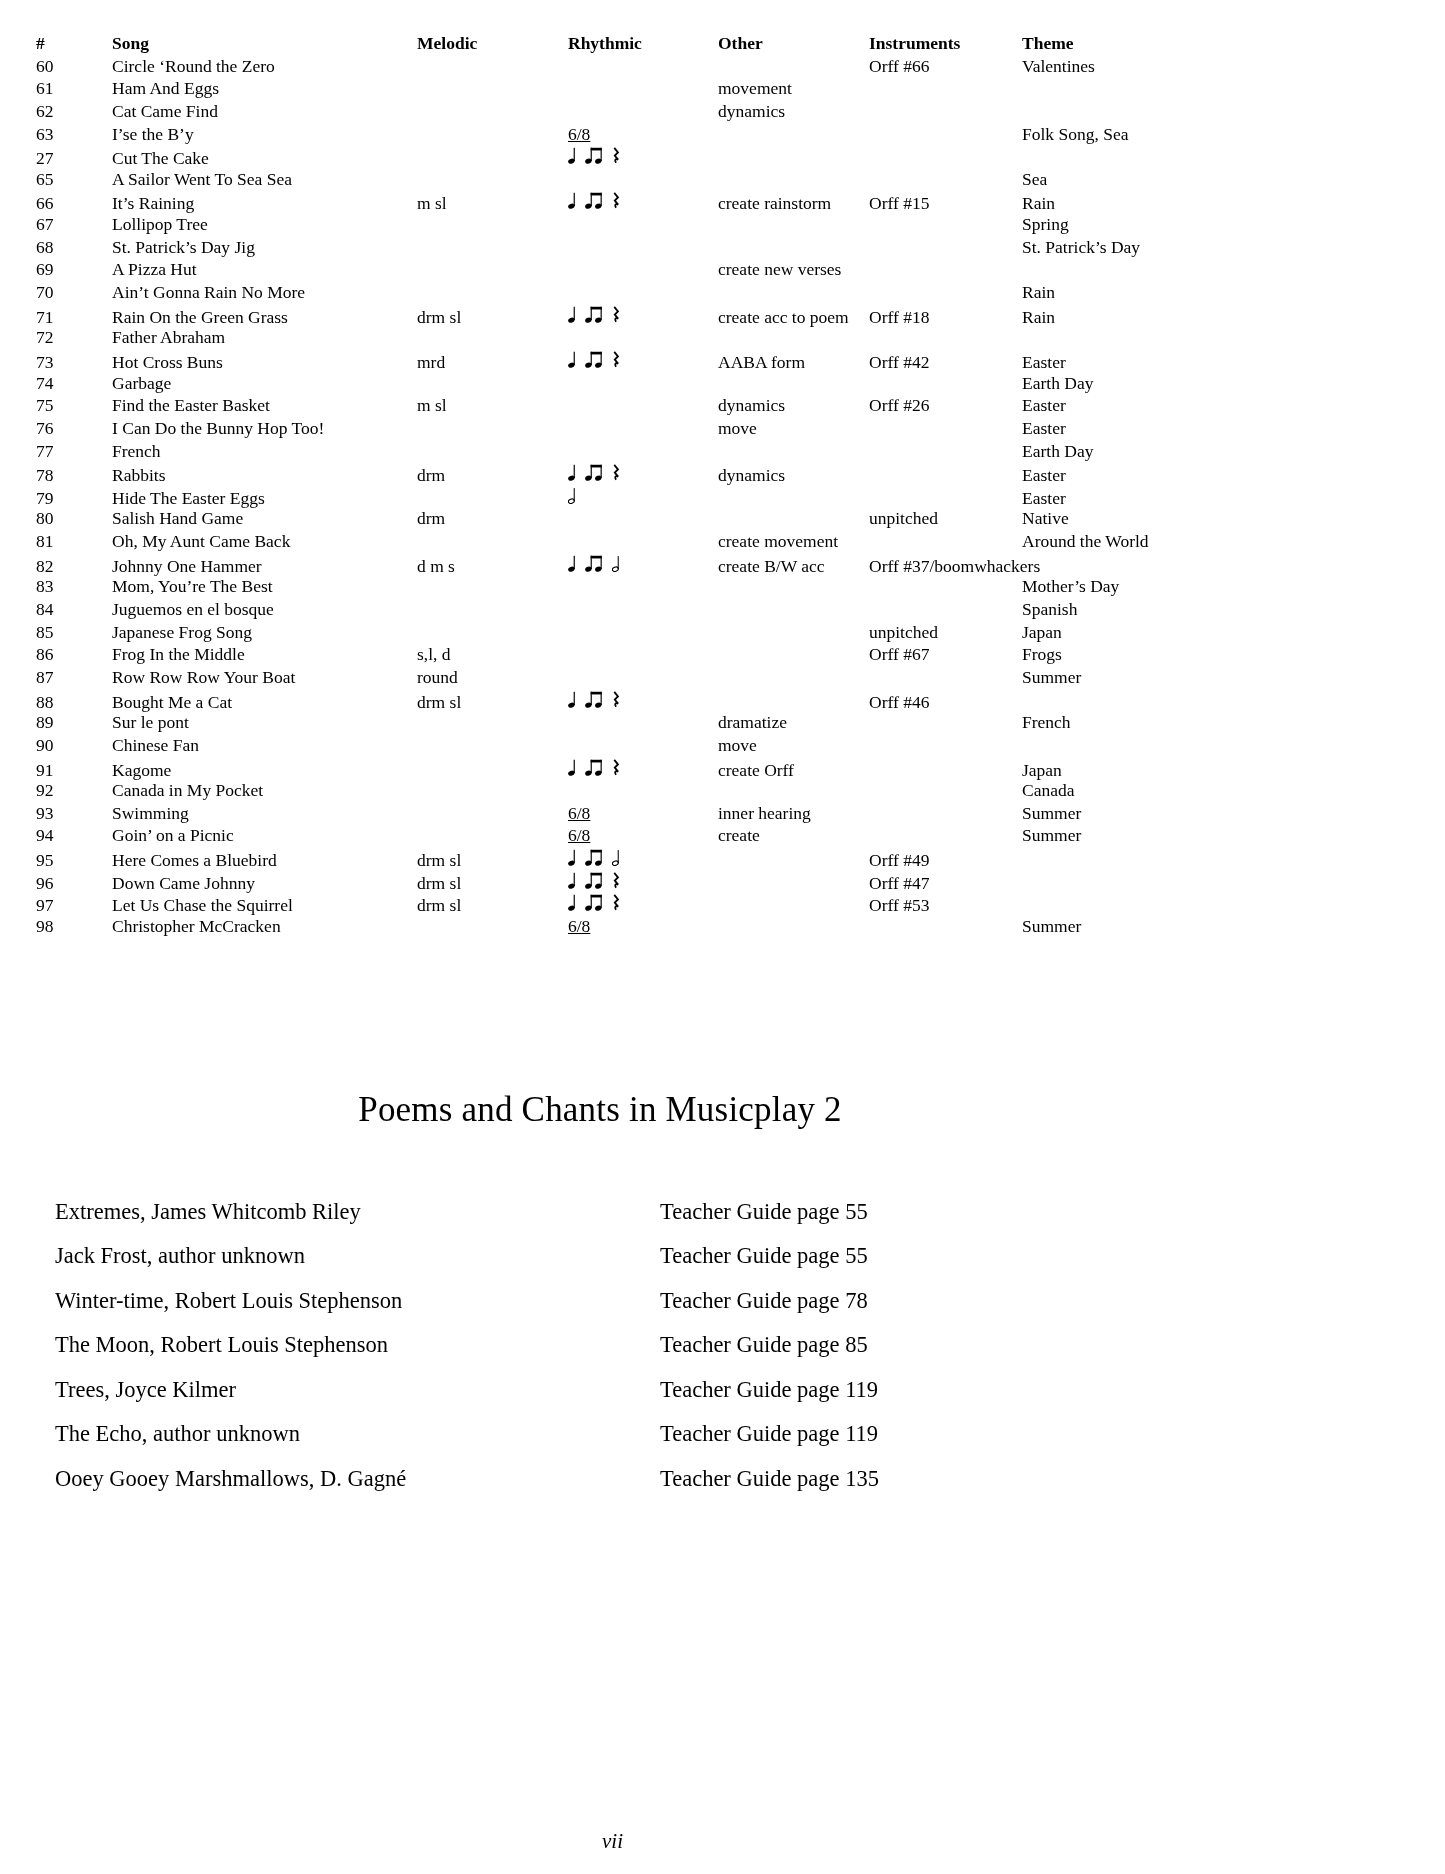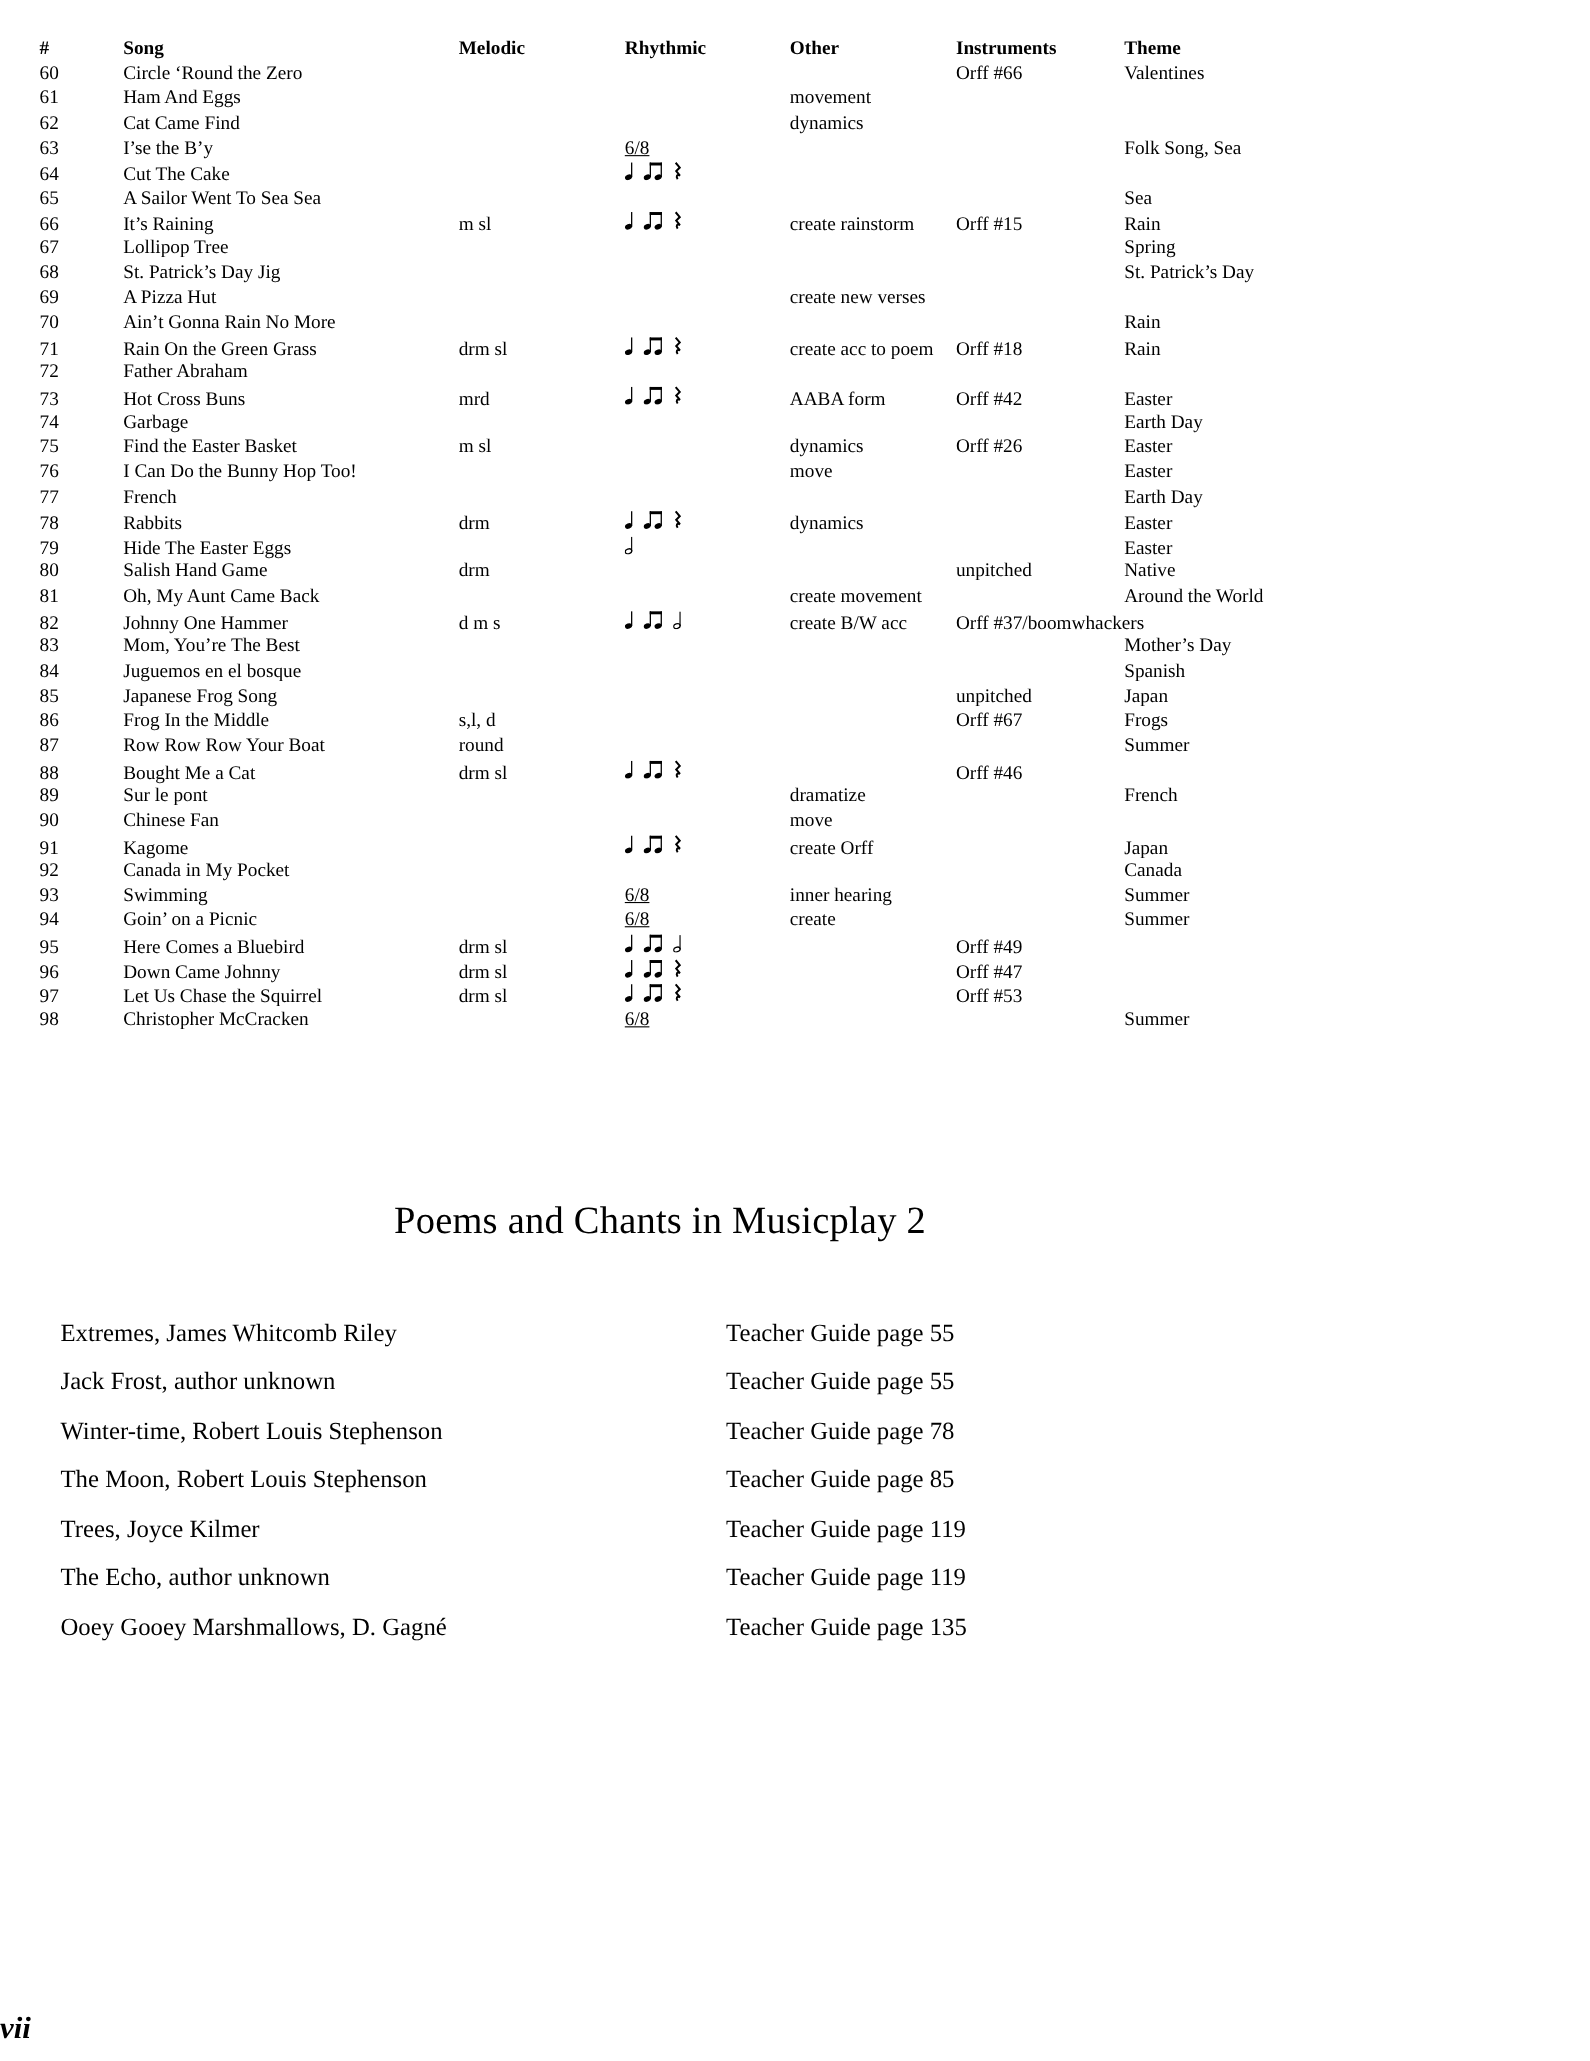--- a/index.html
+++ b/index.html
@@ -59,23 +59,23 @@
     display: grid;
     grid-template-columns: 605px auto;
     font-size: 22.5px;
     line-height: 44.5px;
     white-space: nowrap;
   }
   
   .page-footer {
     width: 1225px;
     margin-top: 328px;
+    text-align: center;
     font-style: italic;
-    font-size: 28px;
-    font-weight: bold;
+    font-size: 21px;
   }
 </style>
 </head>
 <body>
 
 <div class="songs-table">
   <div class="trow head">
     <div class="tcell">#</div>
     <div class="tcell">Song</div>
     <div class="tcell">Melodic</div>
@@ -117,21 +117,21 @@
         <div class="tcell">I’se the B’y</div>
         <div class="tcell"></div>
         <div class="tcell rhythm">
           <span class="meter">6/8</span>
         </div>
         <div class="tcell"></div>
         <div class="tcell"></div>
         <div class="tcell">Folk Song, Sea</div>
       </div>
       <div class="trow">
-        <div class="tcell">64</div>
+        <div class="tcell">27</div>
         <div class="tcell">Cut The Cake</div>
         <div class="tcell"></div>
         <div class="tcell rhythm">
           <svg class="note" viewBox="0 0 9.5 22">
             <ellipse cx="3.9" cy="18.7" rx="3.85" ry="2.8" transform="rotate(-20 3.9 18.7)"></ellipse>
             <rect x="6.55" y="3.2" width="1.35" height="15.4"></rect>
           </svg>
           <svg class="note" viewBox="0 0 21 22">
             <ellipse cx="3.9" cy="18.7" rx="3.85" ry="2.8" transform="rotate(-20 3.9 18.7)"></ellipse>
             <rect x="6.55" y="3.2" width="1.35" height="15.4"></rect>

